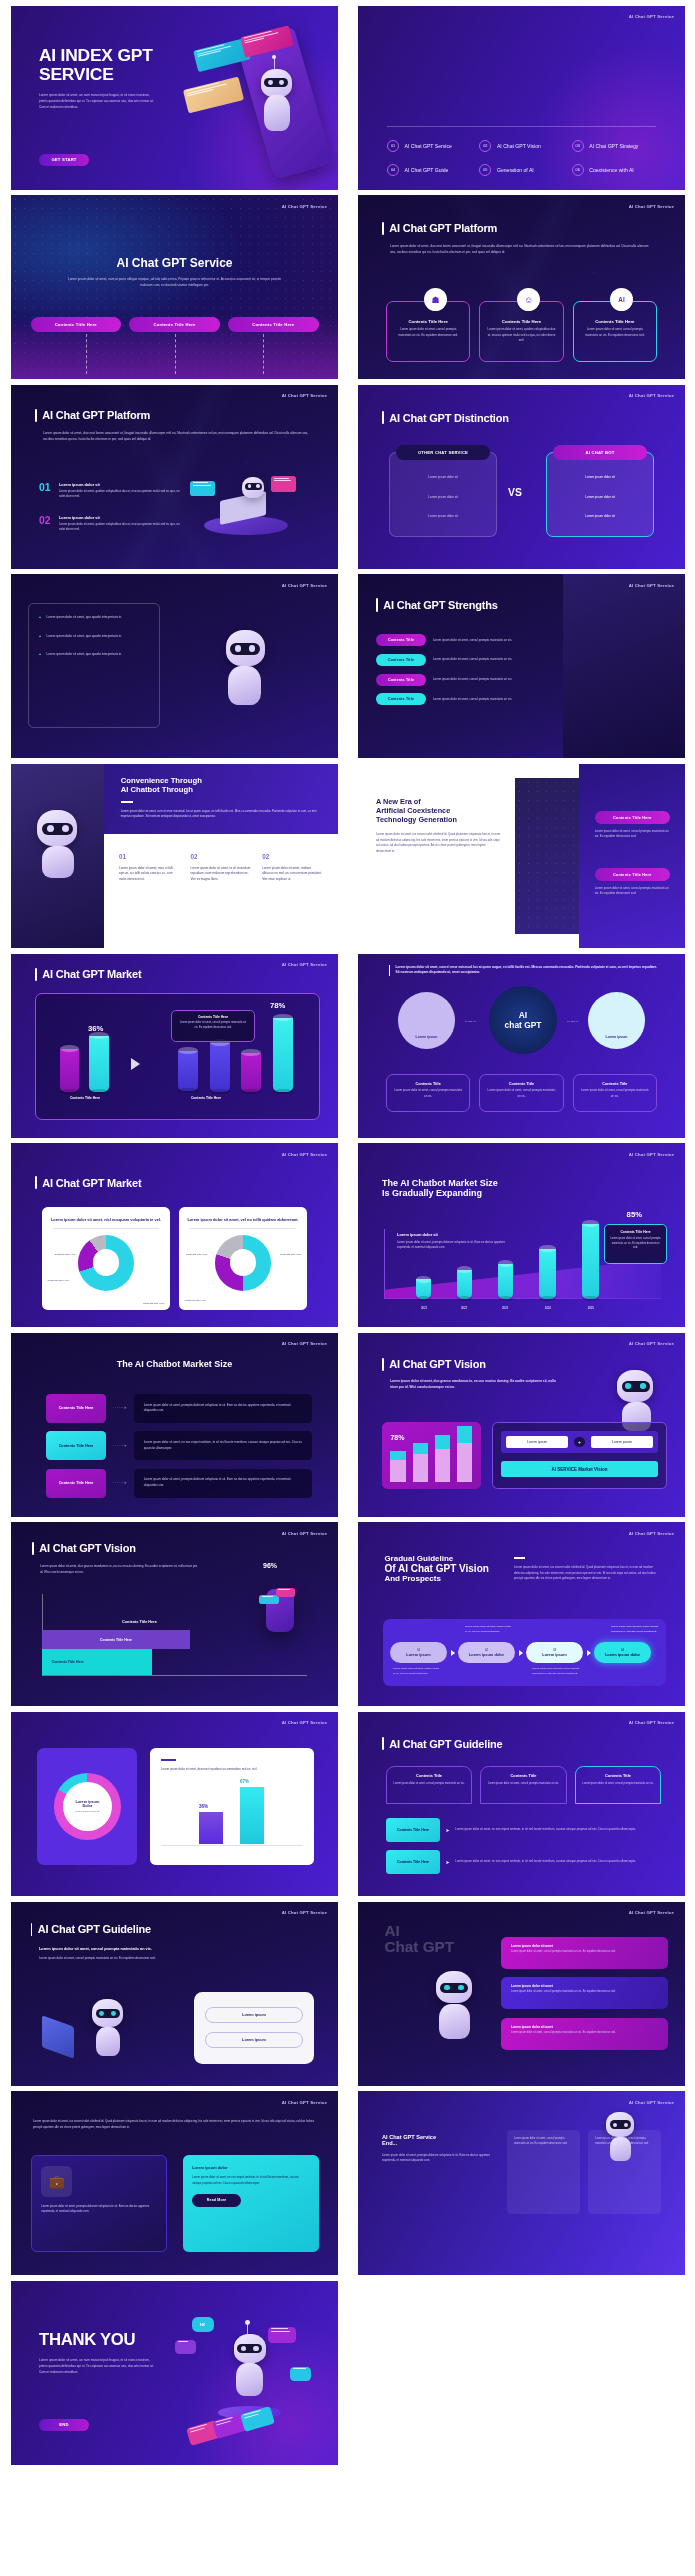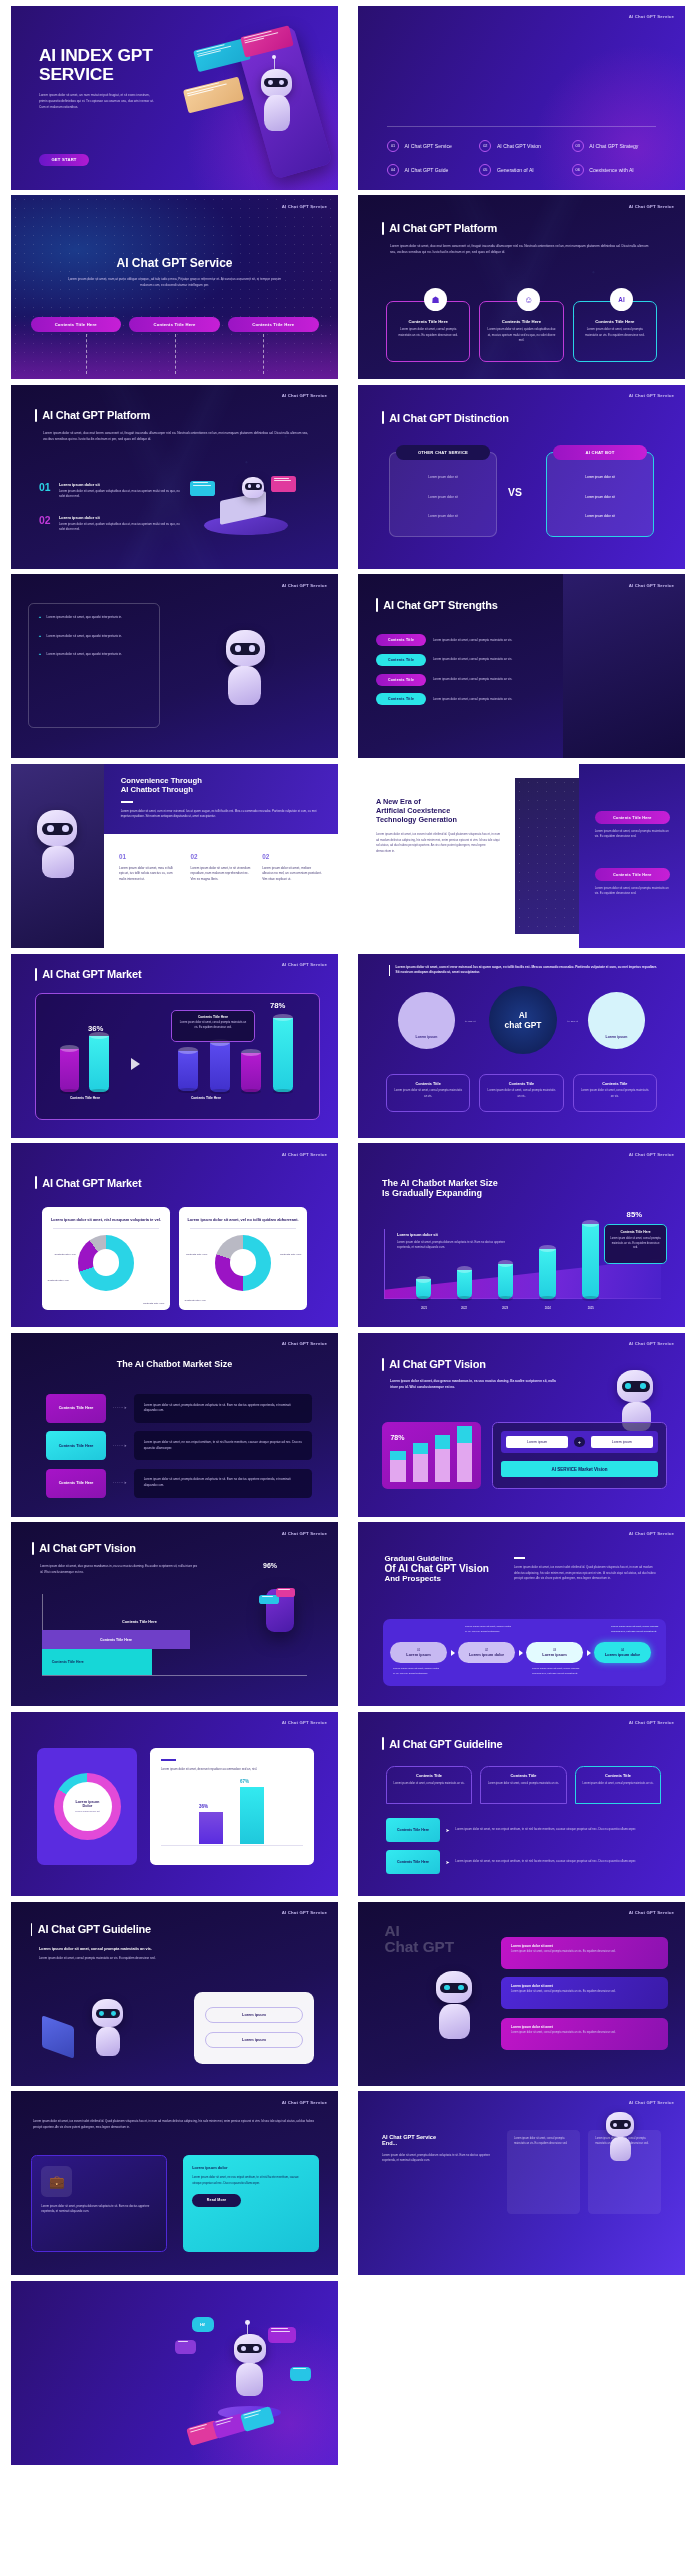--- a/index.html
+++ b/index.html
@@ -735,20 +735,25 @@
       <div class="head" style="left:8.4px;top:1.4px;width:28px;height:25px;"></div>
       <div class="visor" style="left:12px;top:9.7px;width:21px;height:8.4px;"></div>
       <div class="eye" style="left:14.6px;top:12px;width:4.2px;height:4.2px;"></div>
       <div class="eye" style="left:26px;top:12px;width:4.2px;height:4.2px;"></div>
       <div class="body" style="left:12px;top:26.4px;width:21px;height:24px;"></div>
       </div>
   </div>
 
   <div class="slide bg-deep">
     <div class="glow-r"></div>
+    <div style="position:absolute;left:28px;top:49px;width:139px;">
+      <div style="font-size:16.7px;font-weight:700;letter-spacing:-0.3px;">THANK YOU</div>
+      <div class="body-txt" style="margin-top:8.4px;width:117px;">Lorem ipsum dolor sit amet, an num mutat eripuit feugiat, et sit exerci nostrum, primis quaestio definiebas qui ei. Te copiosae accusamus usu, duo wisi verear at. Cum et malorum rationibus.</div>
+      <div class="pill pill-grad" style="width:50px;height:12px;margin-top:43px;">END</div>
+      </div>
     <div style="position:absolute;right:24px;top:28px;width:139px;height:139px;">
       <div class="bub" style="left:16.7px;top:8.4px;width:22px;height:15.3px;border-radius:5.6px;background:#27c5e6;display:flex;align-items:center;justify-content:center;font-size:4.2px;font-weight:700;">Hi!</div>
       <div class="bub" style="left:0;top:31px;width:21px;height:14px;border-radius:4.2px;background:#8a3ad8;">
           <i style="width:50%"></i>
         </div>
       <div class="bub" style="right:18px;top:18px;width:28px;height:16.7px;border-radius:4.2px;background:#a02ad8;">
           <i style="width:62%"></i>
           <i style="width:70%"></i>
         </div>
       <div class="bub" style="right:2.8px;top:58px;width:21px;height:14px;border-radius:4.2px;background:#27c5e6;">

